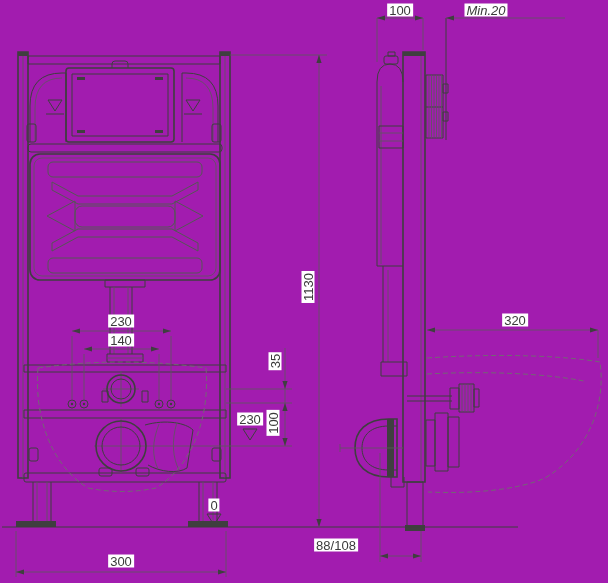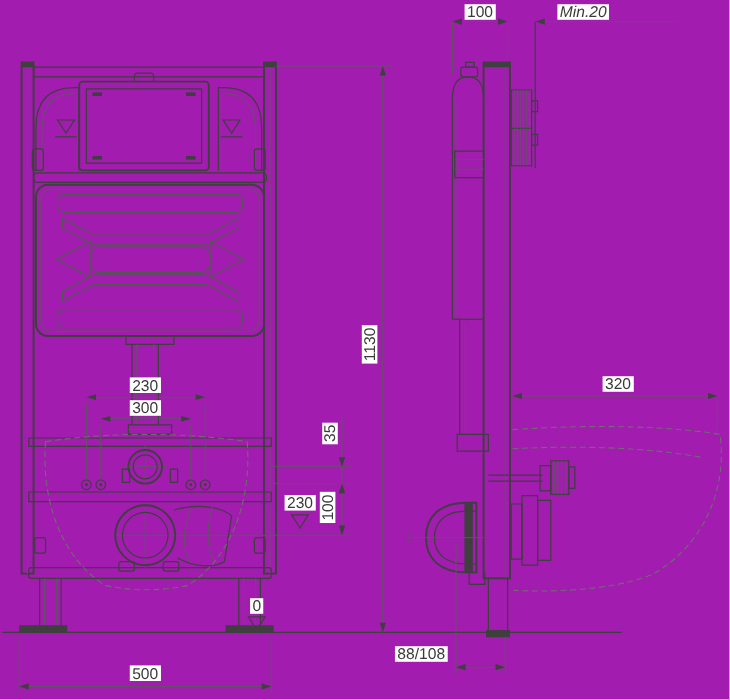--- a/index.html
+++ b/index.html
@@ -275,21 +275,21 @@
     <polygon class="arrow" points="380,556 388,553.4 388,558.6"></polygon>
     <polygon class="arrow" points="421,556 413,553.4 413,558.6"></polygon>
   </g>
 </svg>
 
 <span class="dim" style="left:400px;top:10px;">100</span>
 <span class="dim" style="left:486px;top:10px;font-style:italic;">Min.20</span>
 <span class="dim rot" style="left:308px;top:287px;">1130</span>
 <span class="dim" style="left:515px;top:320px;">320</span>
 <span class="dim" style="left:121px;top:321px;">230</span>
-<span class="dim" style="left:121px;top:340px;">300</span>
+<span class="dim" style="left:121px;top:340px;">140</span>
 <span class="dim rot" style="left:275px;top:361px;">35</span>
 <span class="dim rot" style="left:273px;top:423px;">100</span>
 <span class="dim" style="left:250px;top:419px;">230</span>
 <span class="dim" style="left:214px;top:505px;">0</span>
-<span class="dim" style="left:121px;top:561px;">500</span>
-<span class="dim" style="left:351px;top:545px;">88/108</span>
+<span class="dim" style="left:121px;top:561px;">300</span>
+<span class="dim" style="left:336px;top:545px;">88/108</span>
 
 </div>
 
 </body></html>

